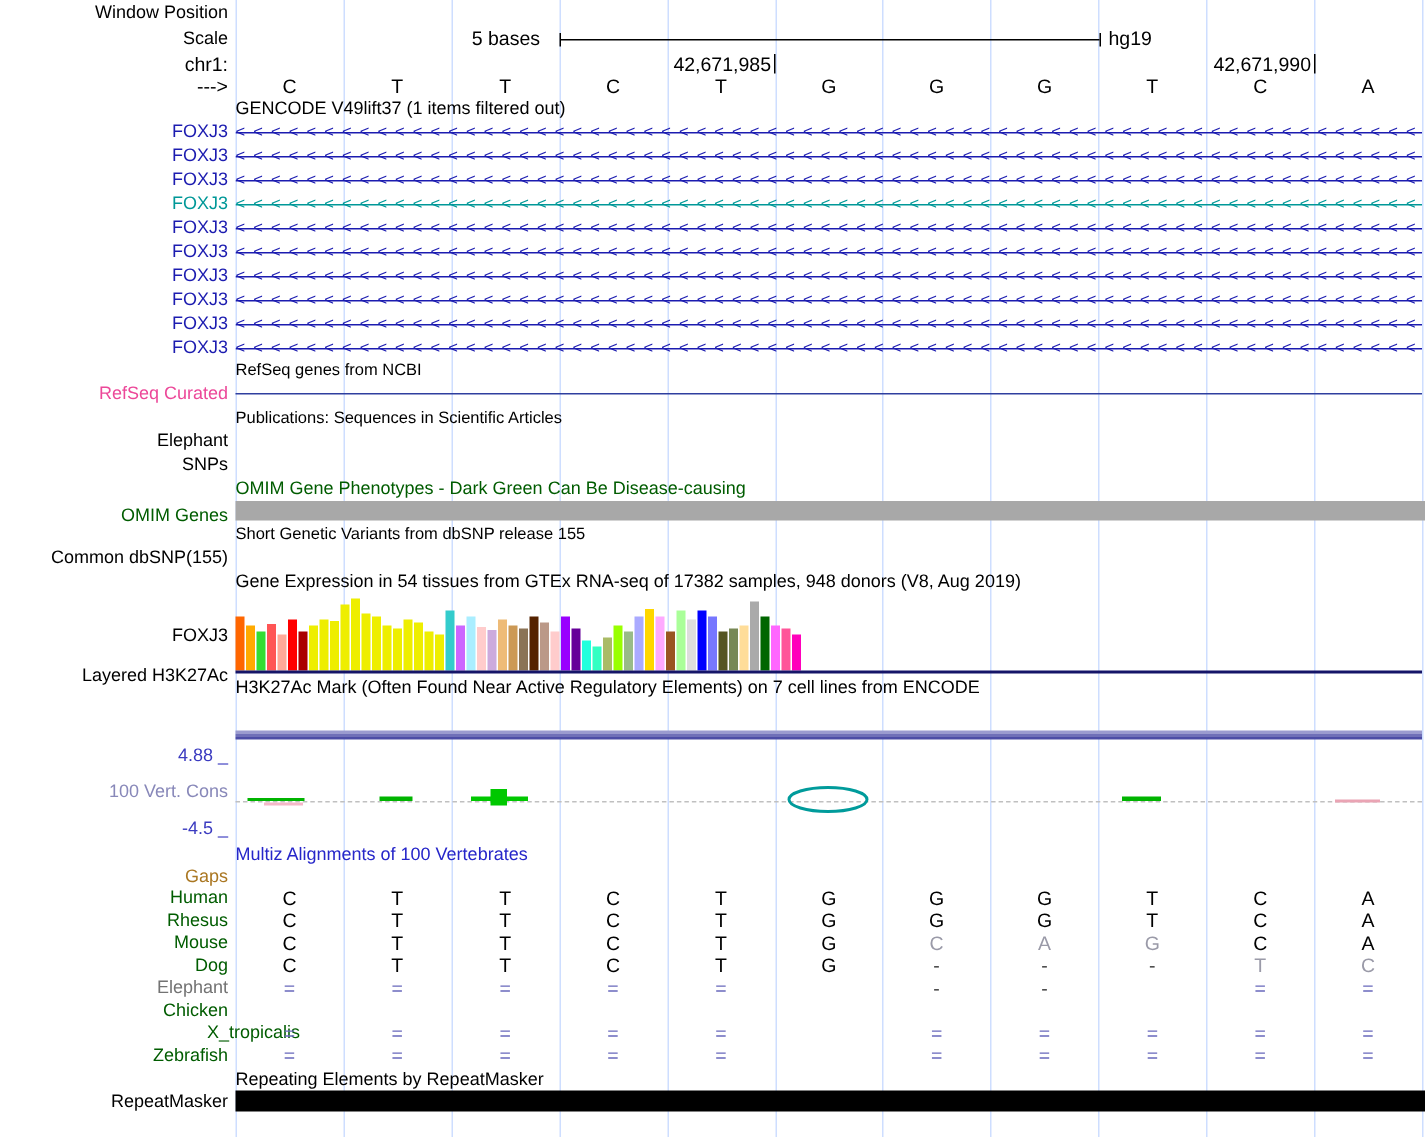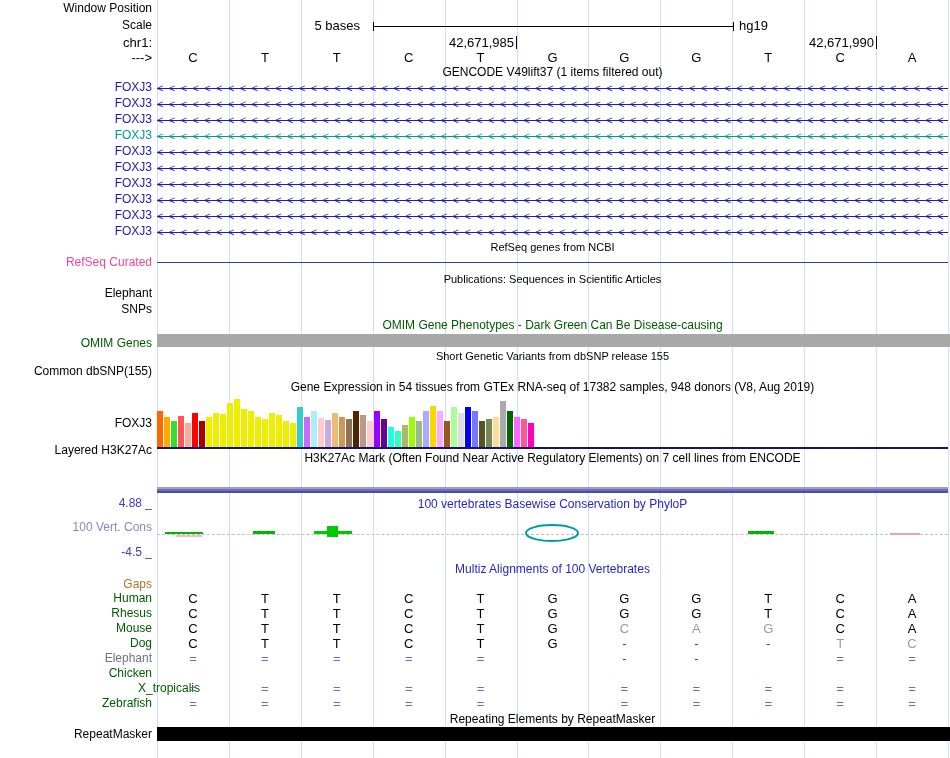--- a/index.html
+++ b/index.html
@@ -2,21 +2,21 @@
 <html><head>
 <meta charset="utf-8">
 <style>
   html,body{margin:0;padding:0;background:#fff;}
   .screen{position:relative;width:950px;height:758px;background:#fff;overflow:hidden;
           font-family:"Liberation Sans","DejaVu Sans",sans-serif;font-size:12px;color:#000;}
   .abs{position:absolute;}
   .vline{position:absolute;top:0;height:758px;width:1px;background:rgba(165,195,255,0.55);}
   .lbl{position:absolute;left:0;width:152px;text-align:right;white-space:nowrap;
        font-size:12px;line-height:13px;height:13px;}
-  .hdr{position:absolute;left:157px;width:791px;text-align:center;white-space:nowrap;
+  .hdr{position:absolute;left:157px;width:791px;text-align:left;white-space:nowrap;
        font-size:12px;line-height:13px;}
   .hdr-sm{font-size:11px;}
   .pos-line{position:absolute;left:157px;width:791px;text-align:center;white-space:nowrap;
             font-size:13px;line-height:14px;}
   .pos-line .gap{display:inline-block;width:12px;}
   .tick-text{position:absolute;top:36px;text-align:right;font-size:13px;line-height:13px;white-space:nowrap;}
   .tick-line{position:absolute;top:36px;width:1px;height:13px;background:#000;}
   .base-cell{position:absolute;top:51px;text-align:center;font-size:13px;line-height:14px;}
   .tx-row{position:absolute;left:157px;width:791px;height:14px;overflow:hidden;}
   .tx-line{position:absolute;top:7px;left:0;right:0;height:1px;}
@@ -206,21 +206,20 @@
       <div class="gtex-bar" style="left: 528px; height: 24px; background: rgb(255, 0, 187);"></div>
     </div>
   <div class="abs" style="left:157px;top:447px;width:791px;height:2px;background:#151568"></div>
   <div class="lbl" style="top:417px">FOXJ3</div>
 
   <div class="hdr" style="top:452px">H3K27Ac Mark (Often Found Near Active Regulatory Elements) on 7 cell lines from ENCODE</div>
   <div class="lbl" style="top:444px">Layered H3K27Ac</div>
   <div class="abs" style="left:157px;top:487px;width:791px;height:6px;background:linear-gradient(to bottom,#9b9bcf 0 2px,#7070b8 2px 4px,#4d4da6 4px 6px)"></div>
 
   <div class="lbl" style="top:497px;color:#3b3bc0">4.88 _</div>
-  <div class="hdr" style="top:498px;color:#2626c9">100 vertebrates Basewise Conservation by PhyloP</div>
   <div class="lbl" style="top:521px;color:#8888b9">100 Vert. Cons</div>
   <div class="lbl" style="top:546px;color:#3b3bc0">-4.5 _</div>
   <div class="abs" style="left:157px;top:534px;width:791px;height:0;border-top:1px dashed #c0c0c0"></div>
   <div id="phylop-graph">
       <div class="abs" style="left: 165px; top: 532px; width: 38px; height: 2px; background: rgb(0, 180, 0);"></div>
       <div class="abs" style="left: 176px; top: 535px; width: 26px; height: 2px; background: rgb(244, 184, 200);"></div>
       <div class="abs" style="left: 253px; top: 531px; width: 22px; height: 3px; background: rgb(0, 180, 0);"></div>
       <div class="abs" style="left: 314px; top: 531px; width: 38px; height: 3px; background: rgb(0, 200, 0);"></div>
       <div class="abs" style="left: 327px; top: 526px; width: 11px; height: 11px; background: rgb(0, 200, 0);"></div>
       <div class="abs" style="left: 748px; top: 531px; width: 26px; height: 3px; background: rgb(0, 180, 0);"></div>

